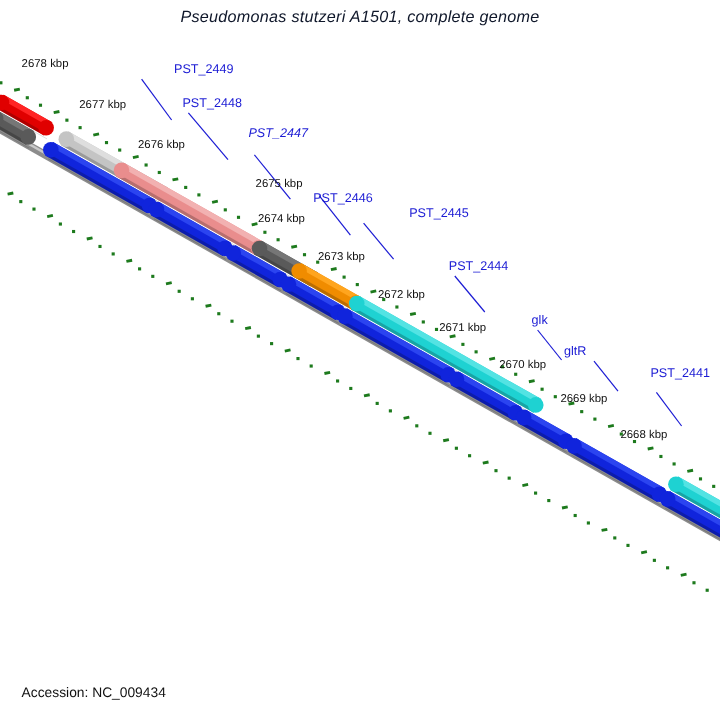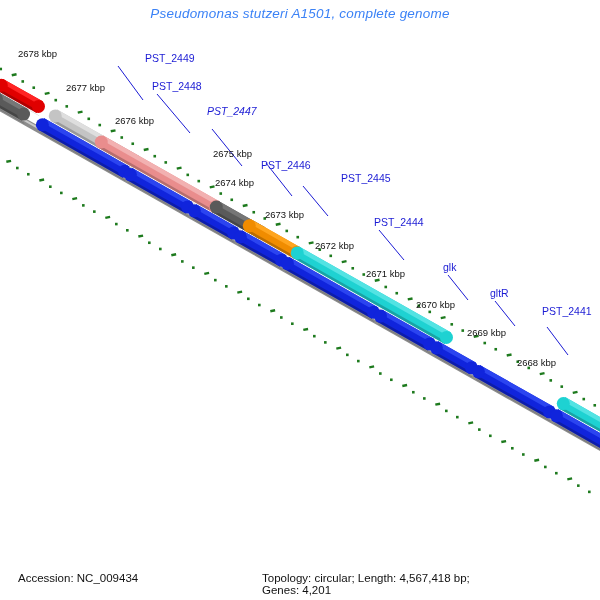--- a/index.html
+++ b/index.html
@@ -2,21 +2,21 @@
 <html><head>
 <meta charset="utf-8">
 <style>
   html,body{margin:0;padding:0;background:#ffffff;}
   body{width:600px;height:600px;overflow:hidden;
        font-family:"Liberation Sans","DejaVu Sans",sans-serif;}
   #stage{position:relative;width:600px;height:600px;background:#fff;}
 
   #title{
     position:absolute;left:0;top:6px;width:600px;text-align:center;
-    font-style:italic;font-size:13.5px;color:#3b82f6;letter-spacing:.2px;
+    font-style:italic;font-size:13.5px;color:#0f172a;letter-spacing:.2px;
   }
 
   #canvas-layer{position:absolute;left:0;top:0;width:600px;height:600px;}
 
   .lbl{
     position:absolute;font-size:10.5px;color:#1b1bd4;white-space:nowrap;
     font-family:"Liberation Sans","DejaVu Sans",sans-serif;
   }
   .tick{
     position:absolute;font-size:9.5px;color:#111;white-space:nowrap;
@@ -306,35 +306,34 @@
   </svg>
 
   <div id="labels">
       <div class="lbl" style="left: 113px; top: 52px; margin-left: 32px;">PST_2449</div>
       <div class="lbl" style="left: 152px; top: 80px;">PST_2448</div>
       <div class="lbl" style="left: 207px; top: 105px; font-style: italic;">PST_2447</div>
       <div class="lbl" style="left: 261px; top: 135px; margin-top: 24px;">PST_2446</div>
       <div class="lbl" style="left: 298px; top: 172px; padding-left: 43px;">PST_2445</div>
       <div class="lbl" style="left: 374px; top: 216px;">PST_2444</div>
       <div class="lbl" style="left: 443px; top: 261px;">glk</div>
-      <div class="lbl" style="left: 490px; top: 287px;">gltR</div>
+      <div class="lbl" style="left: 470px; top: 287px;">gltR</div>
       <div class="lbl" style="left: 542px; top: 305px;">PST_2441</div>
     </div>
   <div id="ticks">
       <div class="tick" style="left: 18px; top: 48px;">2678 kbp</div>
       <div class="tick" style="left: 66px; top: 82px;">2677 kbp</div>
       <div class="tick" style="left: 115px; top: 115px;">2676 kbp</div>
       <div class="tick" style="left: 165px; top: 148px; margin-left: 48px;">2675 kbp</div>
       <div class="tick" style="left: 215px; top: 177px;">2674 kbp</div>
       <div class="tick" style="left: 265px; top: 209px;">2673 kbp</div>
       <div class="tick" style="left: 315px; top: 240px;">2672 kbp</div>
       <div class="tick" style="left: 366px; top: 268px;">2671 kbp</div>
       <div class="tick" style="left: 416px; top: 299px;">2670 kbp</div>
       <div class="tick" style="left: 467px; top: 327px;">2669 kbp</div>
       <div class="tick" style="left: 517px; top: 357px;">2668 kbp</div>
     </div>
 
   <div id="footer">
     <div id="acc">Accession: NC_009434</div>
-    <div id="topo">Topology: circular; Length: 4,567,418 bp; Genes: 4,201</div>
   </div>
 
 </div>
 
 </body></html>

